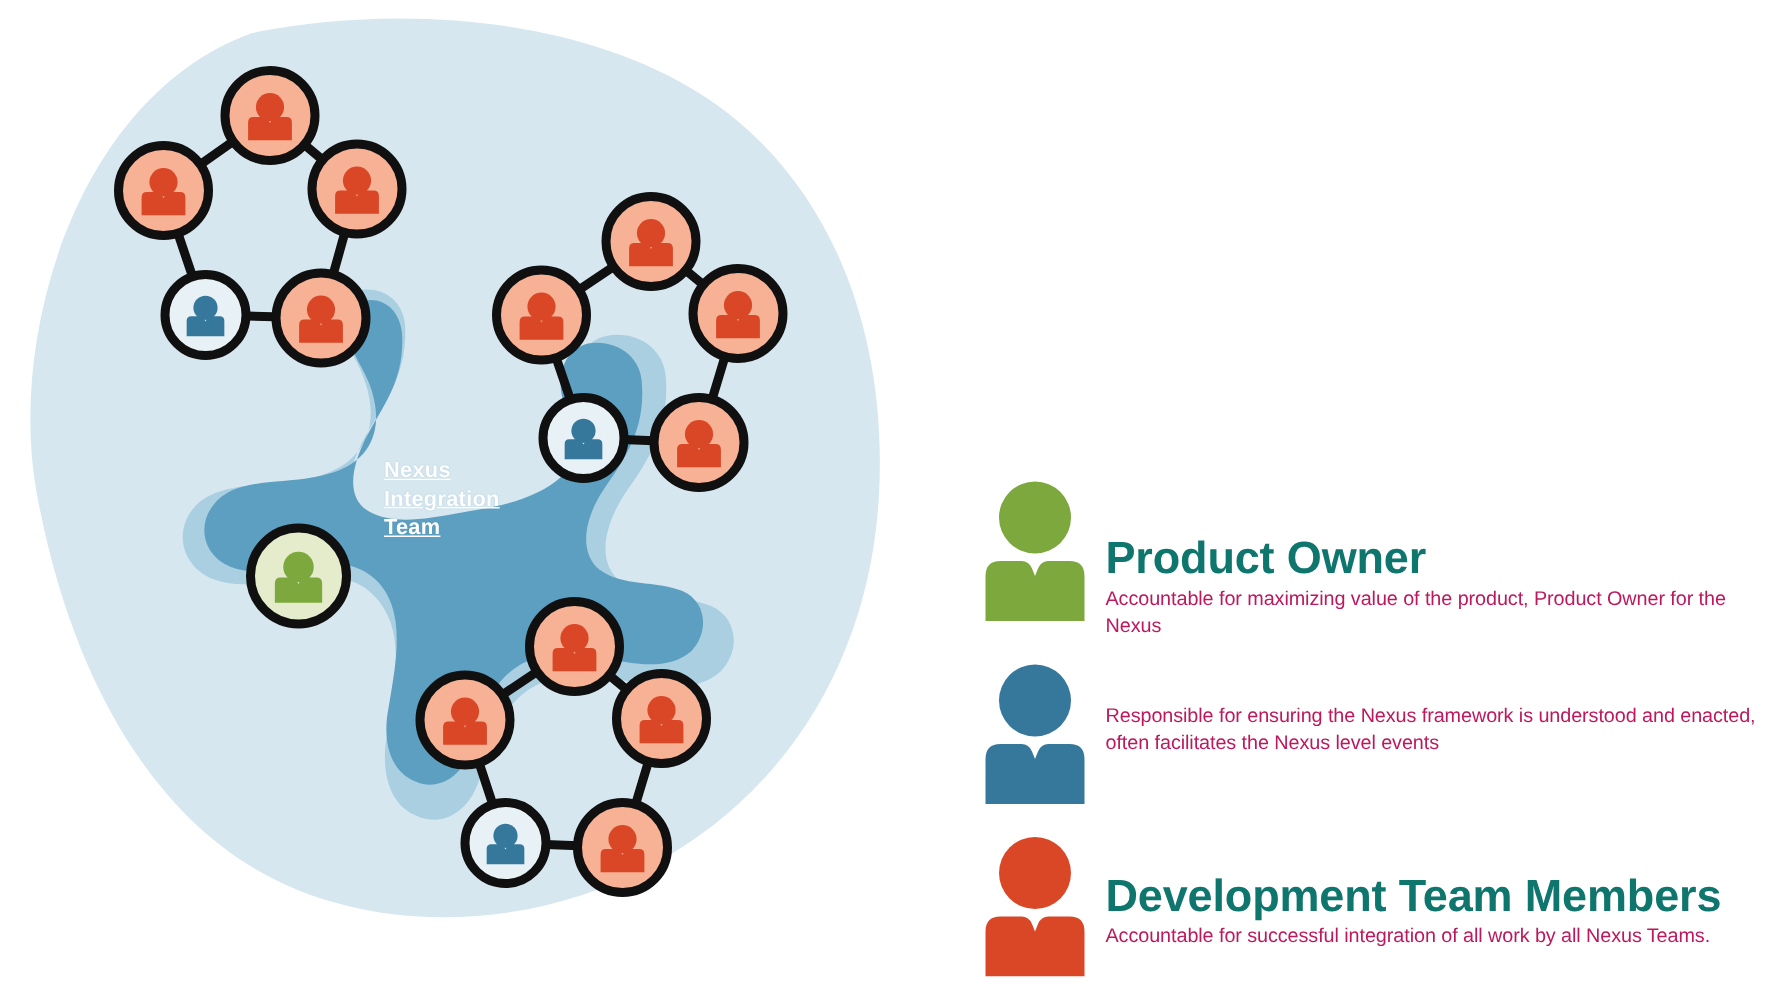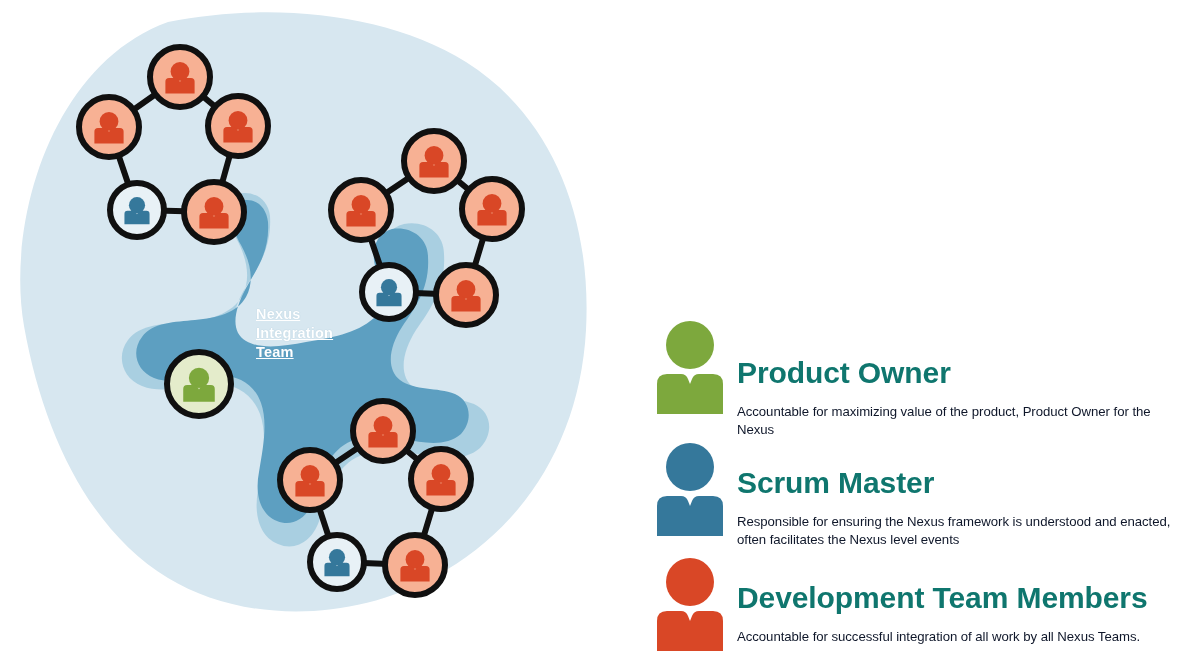--- a/index.html
+++ b/index.html
@@ -63,23 +63,23 @@
   }
   .legend-title {
     font-size: 30px;
     font-weight: bold;
     color: #0f766e;
     line-height: 1.06;
     letter-spacing: -0.1px;
   }
   .legend-desc {
     font-size: 13.2px;
-    color: #0f172a;
+    color: #be185d;
     line-height: 1.36;
-    margin-top: 14px;
+    margin-top: 1px;
     letter-spacing: -0.05px;
   }
   
   .legend-row.r-po   .legend-icon { top: 8px; }
   .legend-row.r-po   .legend-text { top: 47px; }
   .legend-row.r-sm   .legend-icon { top: 130px; }
   .legend-row.r-sm   .legend-text { top: 157px; }
   .legend-row.r-dev  .legend-icon { top: 245px; }
   .legend-row.r-dev  .legend-text { top: 272px; }
   .legend-row { height: 0; }
@@ -287,21 +287,20 @@
       </div>
     </div>
 
     <div class="legend-row r-sm">
       <svg class="legend-icon" viewBox="0 0 74 96">
         <circle cx="37" cy="27" r="24" fill="#35789b"></circle>
         <path d="M 4,96 L 4,66 Q 4,56 14,56 L 28,56 Q 33,56 35,61 L 37,66 L 39,61
                  Q 41,56 46,56 L 60,56 Q 70,56 70,66 L 70,96 Z" fill="#35789b"></path>
       </svg>
       <div class="legend-text">
-        <div class="legend-title">Scrum Master</div>
         <div class="legend-desc">Responsible for ensuring the Nexus framework is understood and enacted, often facilitates the Nexus level events</div>
       </div>
     </div>
 
     <div class="legend-row r-dev">
       <svg class="legend-icon" viewBox="0 0 74 96">
         <circle cx="37" cy="27" r="24" fill="#d94726"></circle>
         <path d="M 4,96 L 4,66 Q 4,56 14,56 L 28,56 Q 33,56 35,61 L 37,66 L 39,61
                  Q 41,56 46,56 L 60,56 Q 70,56 70,66 L 70,96 Z" fill="#d94726"></path>
       </svg>

